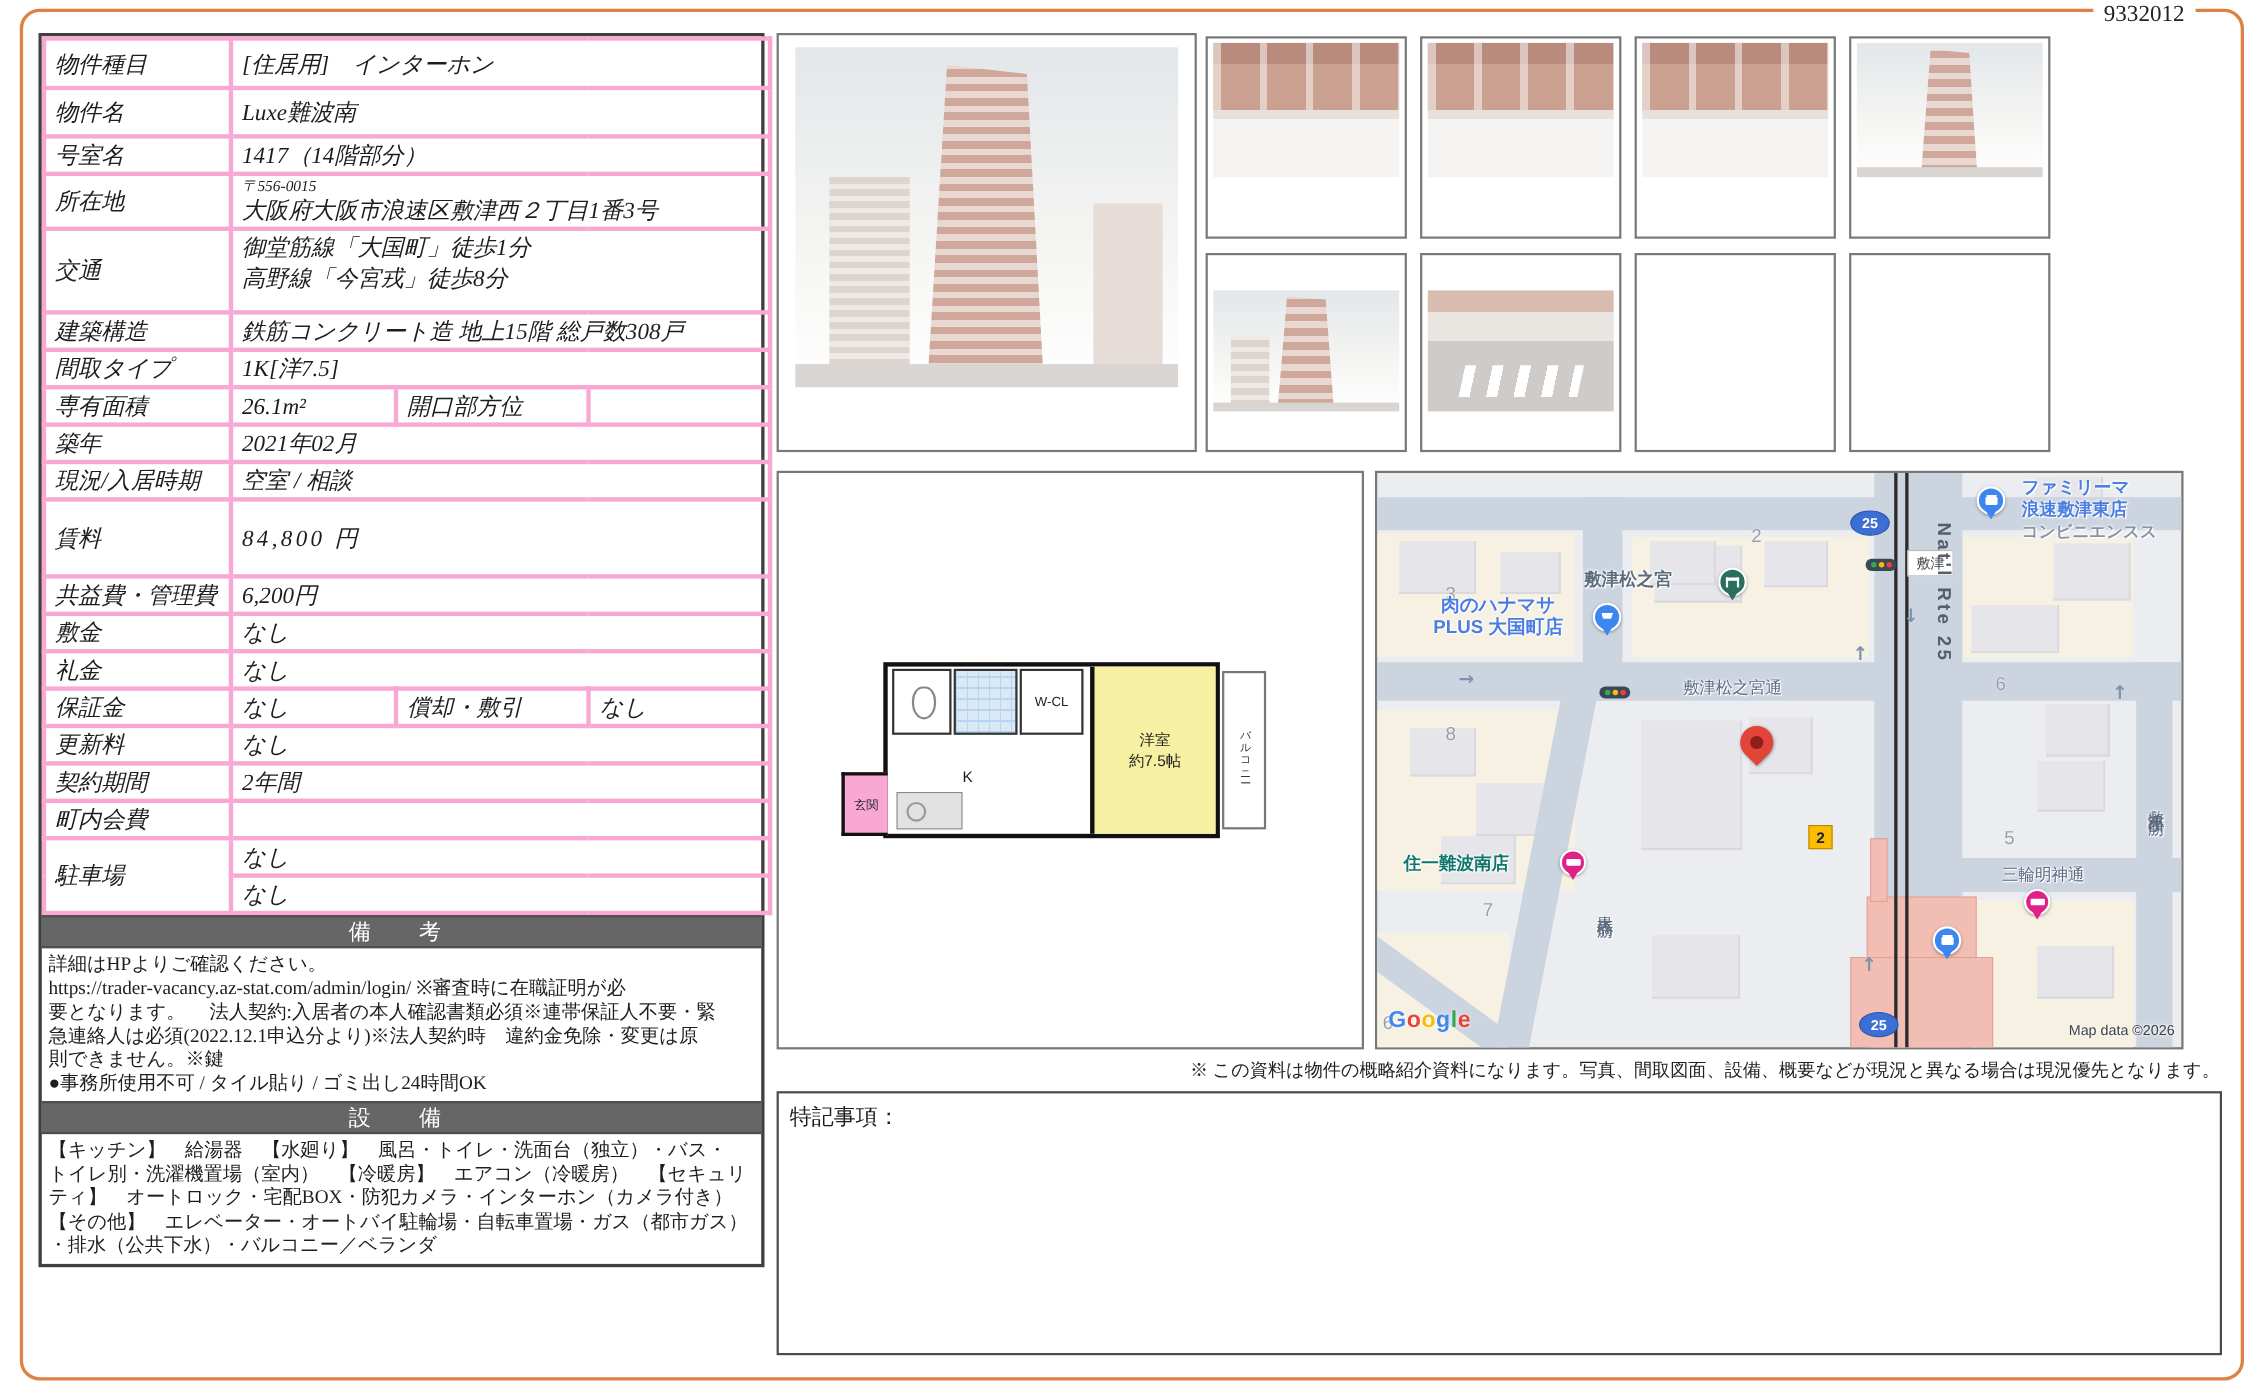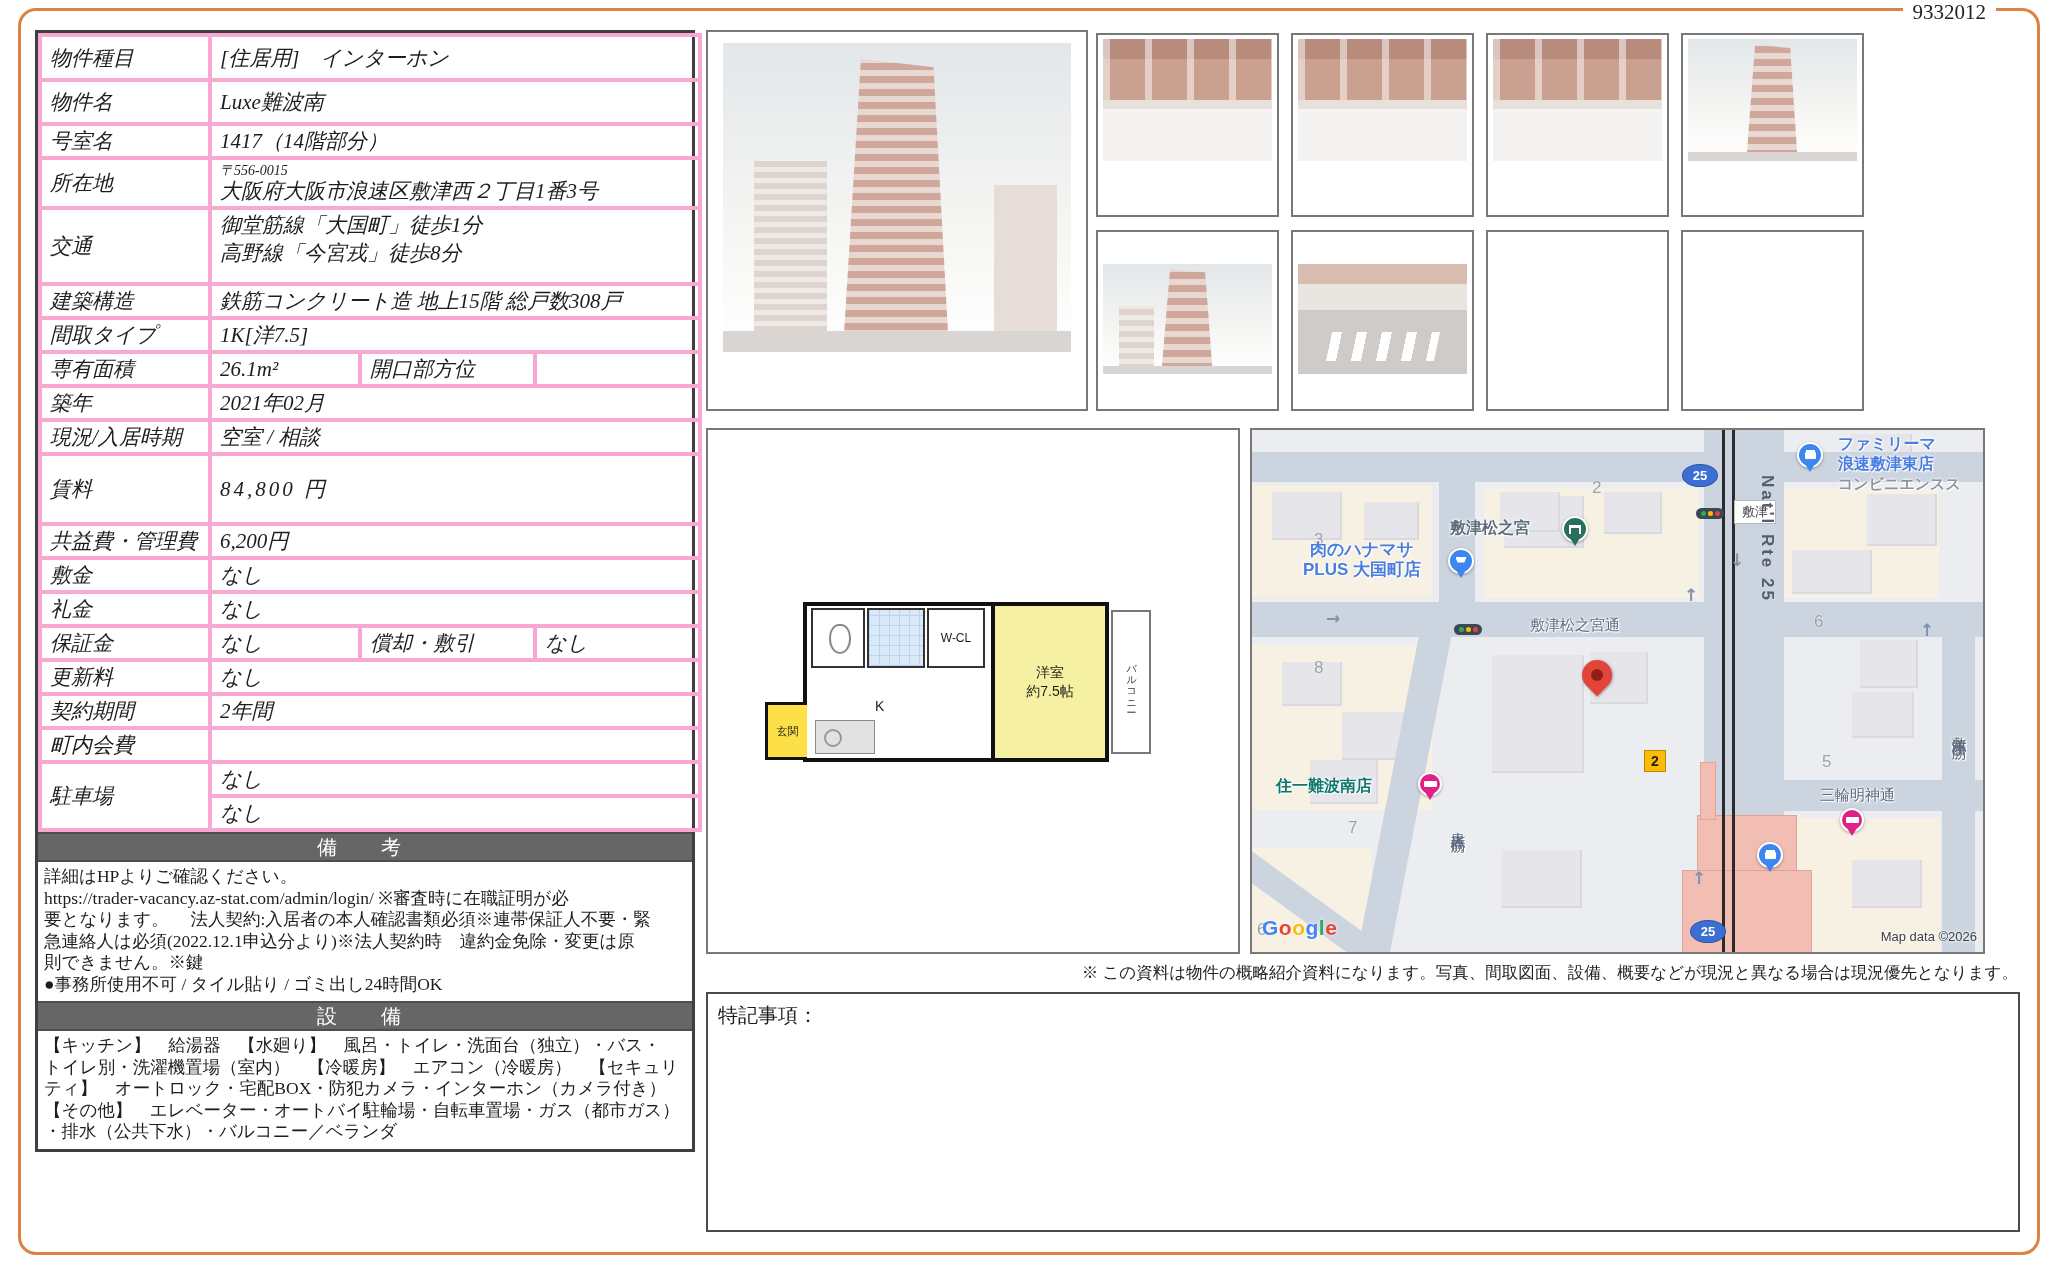--- a/index.html
+++ b/index.html
@@ -53,21 +53,21 @@
     linear-gradient(180deg,#d9bcb0 0 18%,#e9e5e1 18% 42%,#cfcbc8 42% 100%);}
   .scene-street::after{content:"";position:absolute;left:18%;top:62%;width:64%;height:26%;
     background:repeating-linear-gradient(90deg,#fff 0 10px,rgba(0,0,0,0) 10px 25px);transform:skewX(-12deg);}
 
   
   .floorplan-panel{left:706px;top:428px;width:534px;height:526px;}
   .plan{position:absolute;left:55px;top:172px;width:420px;height:162px;font-family:"Liberation Sans","DejaVu Sans",sans-serif;}
   .plan-outline{position:absolute;left:40px;top:0;width:306px;height:160px;border:4px solid #111;background:#fff;box-sizing:border-box;}
   .plan-room{position:absolute;left:228px;top:4px;width:114px;height:152px;background:#f6f0a2;
     display:flex;align-items:center;justify-content:center;text-align:center;font-size:14px;line-height:19px;white-space:pre-line;border-left:4px solid #111;box-sizing:border-box;}
-  .plan-porch{position:absolute;left:2px;top:100px;width:42px;height:58px;border:3px solid #111;border-right:none;background:#fde047;
+  .plan-porch{position:absolute;left:2px;top:100px;width:42px;height:58px;border:3px solid #111;border-right:none;background:#f9a8d4;
     display:flex;align-items:center;justify-content:center;font-size:11px;box-sizing:border-box;}
   .plan-toilet{position:absolute;left:48px;top:6px;width:54px;height:60px;border:2px solid #333;background:#fff;box-sizing:border-box;}
   .plan-toilet::after{content:"";position:absolute;left:16px;top:14px;width:18px;height:26px;background:#fff;border:2px solid #888;border-radius:45% 45% 50% 50%;}
   .plan-bath{position:absolute;left:104px;top:6px;width:58px;height:60px;border:2px solid #333;box-sizing:border-box;
     background:#d9e9f7;background-image:repeating-linear-gradient(90deg,#b9d4ec 0 1px,rgba(0,0,0,0) 1px 10px),repeating-linear-gradient(0deg,#b9d4ec 0 1px,rgba(0,0,0,0) 1px 10px);}
   .plan-wcl{position:absolute;left:164px;top:6px;width:58px;height:60px;border:2px solid #333;box-sizing:border-box;
     display:flex;align-items:center;justify-content:center;font-size:12px;}
   .plan-k{position:absolute;left:112px;top:96px;font-size:14px;}
   .plan-counter{position:absolute;left:52px;top:118px;width:60px;height:34px;background:#e2e2e2;border:1px solid #8a8a8a;box-sizing:border-box;}
   .plan-counter::after{content:"";position:absolute;left:8px;top:8px;width:14px;height:14px;border:2px solid #999;border-radius:50%;}
@@ -363,21 +363,21 @@
 
   <div class="poi-label" style="left:586px;top:4px;width:150px">
     <div class="blue">ファミリーマ</div>
     <div class="blue">浪速敷津東店</div>
     <div class="gray">コンビニエンスス</div>
   </div>
   <div class="pin" style="--c:#3d86f0;left:545px;top:12px">
       <span class="g-store"></span>
     </div>
 
-  <div class="poi-label site" style="left:198px;top:88px">敷津松之宮</div>
+  <div class="poi-label site" style="left:188px;top:88px">敷津松之宮</div>
   <div class="pin" style="--c:#2a6e5e;left:310px;top:86px">
       <span class="g-torii"></span>
     </div>
 
   <div class="poi-label" style="left:30px;top:110px;width:160px;text-align:center;font-size:17px">
     <div class="blue">肉のハナマサ</div>
     <div class="blue">PLUS 大国町店</div>
   </div>
   <div class="pin" style="--c:#3d86f0;left:196px;top:118px">
       <span class="g-cart"></span>

